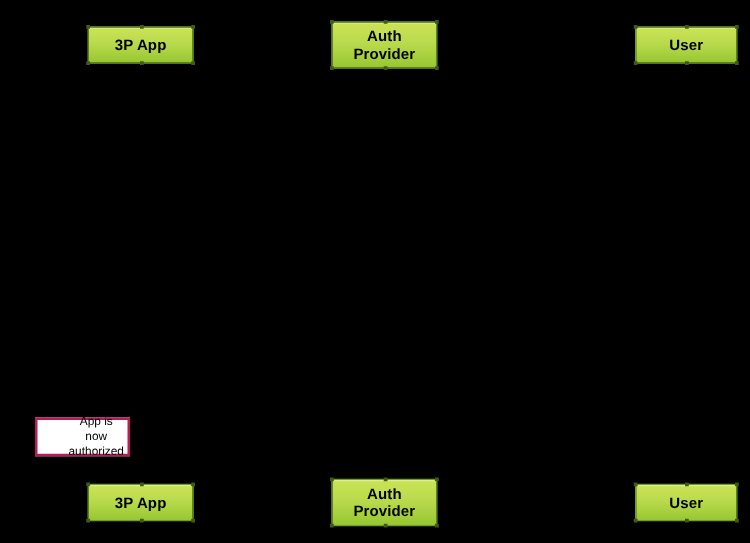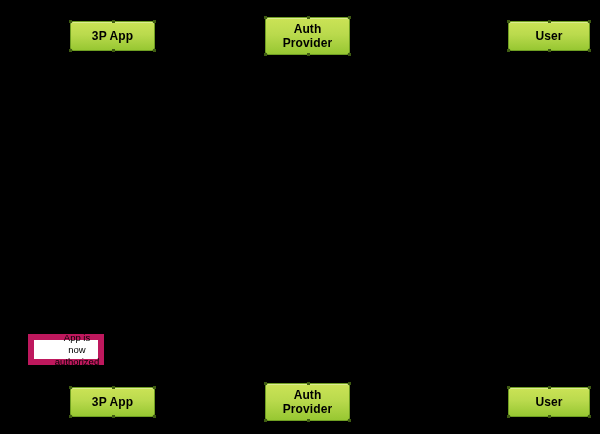--- a/index.html
+++ b/index.html
@@ -66,21 +66,21 @@
   .h-bl { left: -2px;  bottom: -2px; }
   .h-br { right: -2px; bottom: -2px; }
   .h-tm { left: 50%; margin-left: -1px; top: -2px; }
   .h-bm { left: 50%; margin-left: -1px; bottom: -2px; }
 
   
   .note {
     position: absolute;
     box-sizing: border-box;
     background: #ffffff;
-    border: 6px solid #be185d;
+    border: 2px solid #be185d;
     color: #000000;
     font-size: 9.5px;
     line-height: 12px;
     display: flex;
     align-items: center;
     justify-content: center;
     text-align: center;
     padding-left: 22px;
   }
   .note .nlabel {

